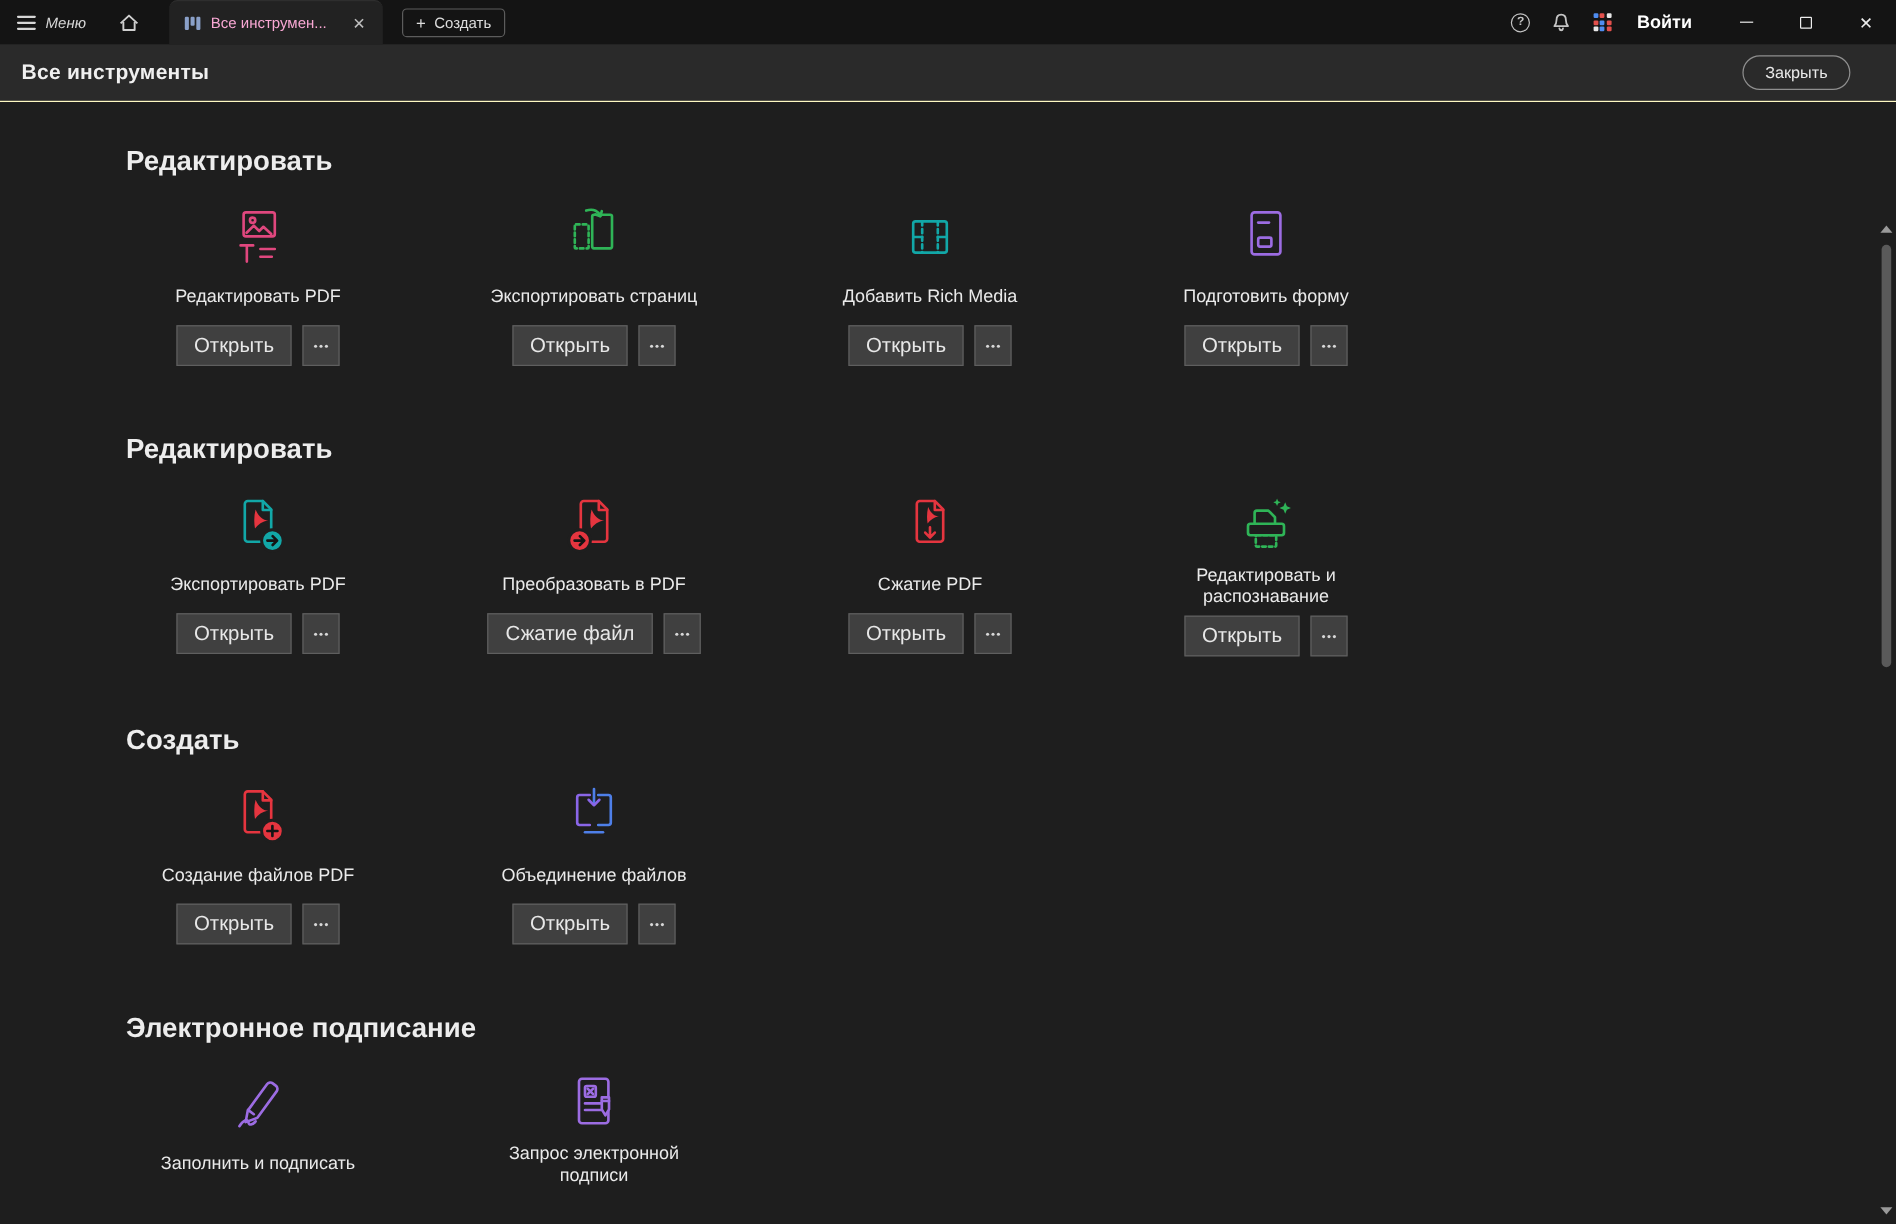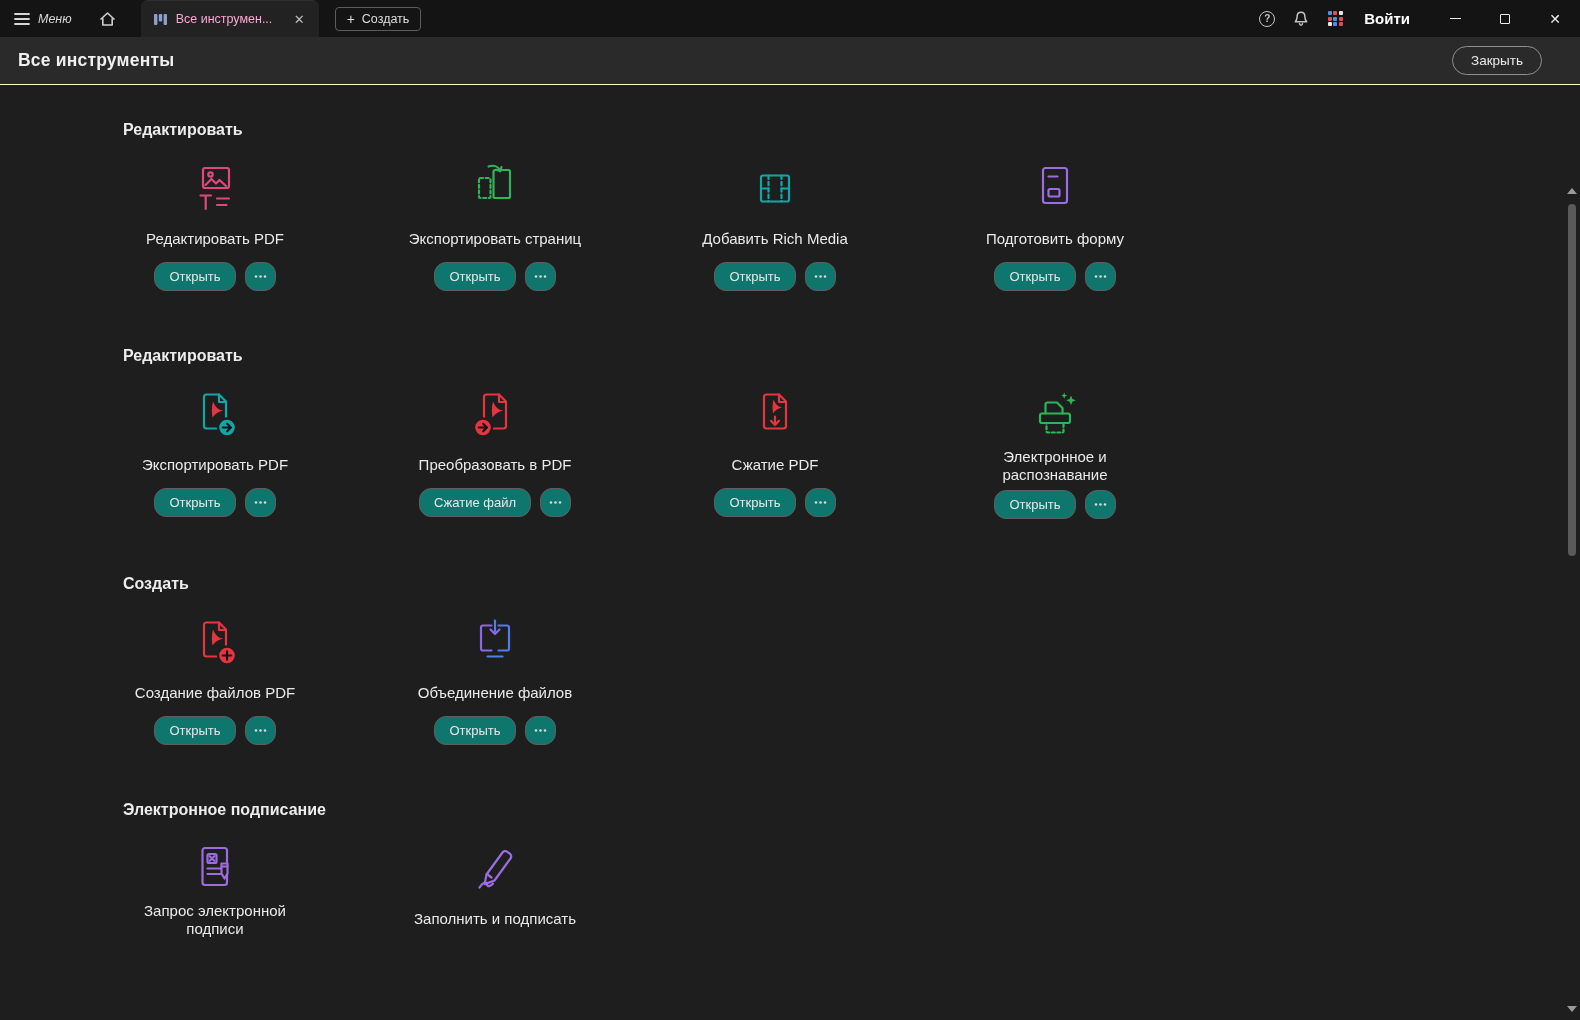--- a/index.html
+++ b/index.html
@@ -65,35 +65,35 @@
     border: 1px solid #787878; border-radius: 2px;
     display: flex; align-items: center; padding: 0 9px; gap: 7px; background: #1c1c1c;
   }
   .searchbar input {
     flex: 1; background: transparent; border: none; outline: none;
     color: #dddddd; font-size: 13.5px; font-family: inherit; padding-left: 3px;
   }
   .searchbar input::placeholder { font-style: italic; color: #9e9e9e; }
   .caret { position: absolute; left: 33px; top: 6px; width: 1px; height: 16px; background: #e3e3e3; }
   #sections { padding: 36px 0 0 75px; }
-  .section-title { font-size: 16px; font-weight: 700; color: #ededed; margin-left: 48px; margin-bottom: 22px; }
+  .section-title { font-size: 23px; font-weight: 700; color: #ededed; margin-left: 30px; margin-bottom: 22px; }
   .tool-section { margin-bottom: 56px; }
   .tool-row { display: grid; grid-template-columns: repeat(4, 280px); }
   .tool-card { display: flex; flex-direction: column; align-items: center; }
   .tool-icon { width: 56px; height: 56px; }
   .tool-icon svg { width: 56px; height: 56px; display: block; }
   .tool-name {
     margin-top: 5px; min-height: 34px; max-width: 182px;
     display: flex; align-items: center; justify-content: center; text-align: center;
     font-size: 15px; color: #eaeaea; line-height: 1.2;
   }
   .btn-row { display: flex; gap: 9px; margin-top: 6px; align-items: stretch; }
   .btn {
-    background: #0f766e; border: 1px solid #5f5f5f; border-radius: 12px;
-    color: #e7e7e7; font-size: 13px; padding: 6px 14px; cursor: pointer;
+    background: #404040; border: 1px solid #5f5f5f; border-radius: 0;
+    color: #e7e7e7; font-size: 17px; padding: 6px 14px; cursor: pointer;
     font-family: inherit;
   }
   .btn.more { padding: 6px 7px; display: flex; align-items: center; }
   
   .scrollbar {
     position: absolute; right: 1px; top: 184px; width: 14px; height: 832px;
     display: flex; flex-direction: column; align-items: center; justify-content: space-between;
   }
   .sb-arrow { width: 0; height: 0; border-left: 5px solid transparent; border-right: 5px solid transparent; margin: 4px 0; cursor: pointer; }
   .sb-up { border-bottom: 6px solid #9a9a9a; }
@@ -333,21 +333,21 @@
           <div class="tool-card">
             <div class="tool-icon" style="color:#2fb457;--c2:#2fb457">
               <svg viewBox="0 0 56 56" fill="none" stroke="currentColor" stroke-width="2.2" stroke-linecap="round" stroke-linejoin="round">
                 <rect x="13" y="26.5" width="30" height="9.5" rx="2"></rect>
                 <path d="M18.5 26.5v-9a2 2 0 0 1 2-2h9.5l5.5 5.5v5.5"></path>
                 <rect x="19.5" y="36" width="17" height="9.5" rx="1" stroke-dasharray="3 2.5"></rect>
                 <path d="M44 8.5l1.4 3.4 3.4 1.4-3.4 1.4-1.4 3.4-1.4-3.4-3.4-1.4 3.4-1.4z" fill="currentColor" stroke="none"></path>
                 <path d="M37.2 5.5l.9 2.2 2.2.9-2.2.9-.9 2.2-.9-2.2-2.2-.9 2.2-.9z" fill="currentColor" stroke="none"></path>
               </svg>
             </div>
-            <div class="tool-name">Электронное и распознавание</div>
+            <div class="tool-name">Редактировать и распознавание</div>
             <div class="btn-row">
               <button class="btn">Открыть</button>
               <button class="btn more">
                 <svg width="15" height="15" viewBox="0 0 15 15" fill="#d8d8d8">
                   <circle cx="3" cy="7.5" r="1.3"></circle>
                   <circle cx="7.5" cy="7.5" r="1.3"></circle>
                   <circle cx="12" cy="7.5" r="1.3"></circle>
                 </svg>
               </button>
             </div>
@@ -399,42 +399,42 @@
                   <circle cx="12" cy="7.5" r="1.3"></circle>
                 </svg>
               </button>
             </div>
           </div>
         </div>
       </section>
       <section class="tool-section">
         <h2 class="section-title">Электронное подписание</h2>
         <div class="tool-row">
+          <div class="tool-card">
+            <div class="tool-icon" style="color:#9c6ce2;--c2:#9c6ce2">
+              <svg viewBox="0 0 56 56" fill="none" stroke="currentColor" stroke-width="2.2" stroke-linecap="round" stroke-linejoin="round">
+                <path d="M19.5 33.5L35.5 11.5a3.4 3.4 0 0 1 4.8-.7l2.5 1.9a3.4 3.4 0 0 1 .7 4.8L27.5 39.5l-9.8 3.6z"></path>
+                <path d="M24.5 36.5l-4.8-3.6"></path>
+                <path d="M12.5 46.5c3.2-5.2 7-6.6 7.5-3.2.4 2.8 3.6 2.2 6-.8"></path>
+              </svg>
+            </div>
+            <div class="tool-name">Заполнить и подписать</div>
+          </div>
           <div class="tool-card">
             <div class="tool-icon" style="color:#9c6ce2;--c2:#9c6ce2">
               <svg viewBox="0 0 56 56" fill="none" stroke="currentColor" stroke-width="2.2" stroke-linecap="round" stroke-linejoin="round">
                 <rect x="15.5" y="7" width="24.5" height="37" rx="2.5"></rect>
                 <rect x="20.5" y="13" width="9" height="9" rx="1.5"></rect>
                 <path d="M22.7 15.2l4.6 4.6M27.3 15.2l-4.6 4.6"></path>
                 <path d="M20.5 27.5h14.5M20.5 33h14.5"></path>
                 <path d="M34.5 22.5h6v10l-3 5-3-5z" fill="#1e1e1e"></path>
                 <path d="M34.5 25.5h6"></path>
               </svg>
             </div>
             <div class="tool-name">Запрос электронной подписи</div>
-          </div>
-          <div class="tool-card">
-            <div class="tool-icon" style="color:#9c6ce2;--c2:#9c6ce2">
-              <svg viewBox="0 0 56 56" fill="none" stroke="currentColor" stroke-width="2.2" stroke-linecap="round" stroke-linejoin="round">
-                <path d="M19.5 33.5L35.5 11.5a3.4 3.4 0 0 1 4.8-.7l2.5 1.9a3.4 3.4 0 0 1 .7 4.8L27.5 39.5l-9.8 3.6z"></path>
-                <path d="M24.5 36.5l-4.8-3.6"></path>
-                <path d="M12.5 46.5c3.2-5.2 7-6.6 7.5-3.2.4 2.8 3.6 2.2 6-.8"></path>
-              </svg>
-            </div>
-            <div class="tool-name">Заполнить и подписать</div>
           </div>
         </div>
       </section>
     </div>
 </div>
 
 <div class="scrollbar">
   <span class="sb-arrow sb-up"></span>
   <div class="sb-track">
     <div class="sb-thumb"></div>

